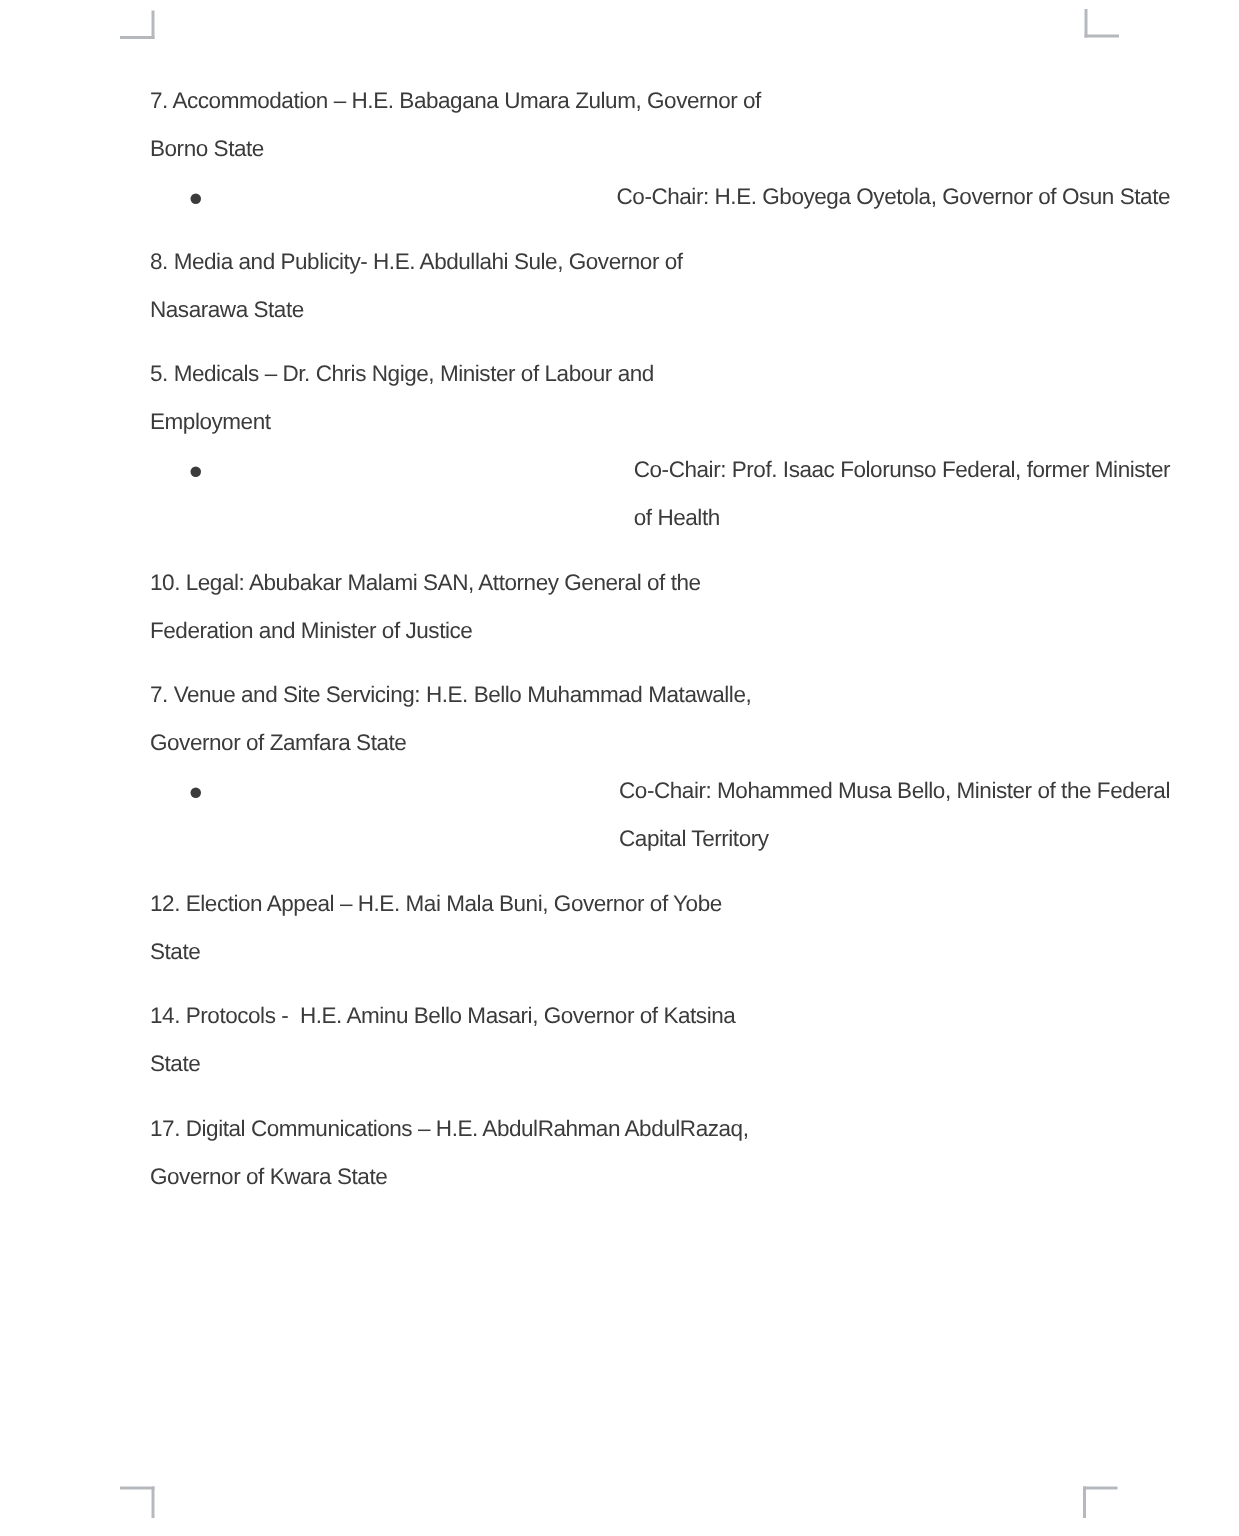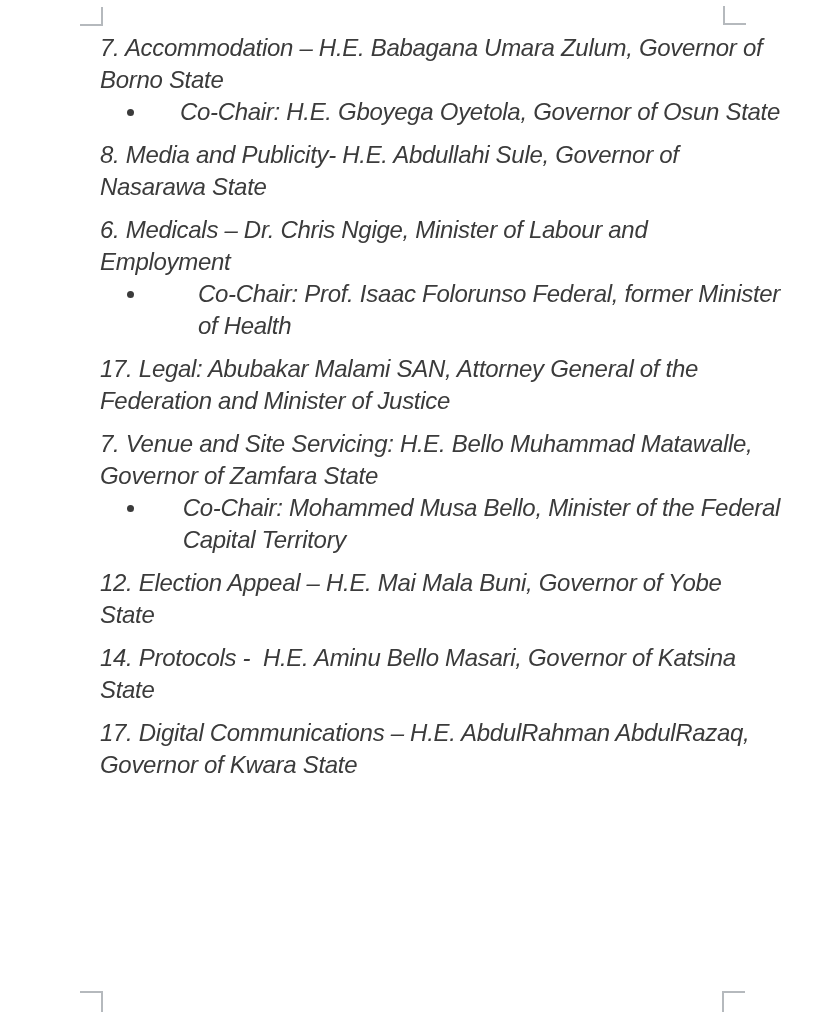--- a/index.html
+++ b/index.html
@@ -8,26 +8,25 @@
     width: 826px;
     height: 1024px;
     background: #ffffff;
     overflow: hidden;
     font-family: "Liberation Sans", "DejaVu Sans", sans-serif;
     color: #3b3b3b;
   }
   .content {
     position: absolute;
     left: 100px;
-    top: 32px;
+    top: 52px;
     width: 680px;
-    font-size: 24px;
+    font-size: 15px;
     line-height: 32px;
     letter-spacing: -0.3px;
-    font-style: italic;
   }
   .item { margin: 0 0 11px 0; }
   .item:last-child { margin-bottom: 0; }
   .item-text { margin: 0; white-space: pre-wrap; }
   .bullet-row { display: flex; align-items: flex-start; padding-left: 27px; justify-content: space-between; }
   .bullet-dot {
     flex: 0 0 auto;
     width: 7px; height: 7px;
     border-radius: 50%;
     background: #3b3b3b;
@@ -60,31 +59,31 @@
         <p class="bullet-text">Co-Chair: H.E. Gboyega Oyetola, Governor of Osun State</p>
       </div>
     </section>
 
     <section class="item">
       <p class="item-text">8. Media and Publicity- H.E. Abdullahi Sule, Governor of
 Nasarawa State</p>
     </section>
 
     <section class="item">
-      <p class="item-text">6. Medicals – Dr. Chris Ngige, Minister of Labour and
+      <p class="item-text">5. Medicals – Dr. Chris Ngige, Minister of Labour and
 Employment</p>
       <div class="bullet-row">
         <span class="bullet-dot"></span>
         <p class="bullet-text">Co-Chair: Prof. Isaac Folorunso Federal, former Minister
 of Health</p>
       </div>
     </section>
 
     <section class="item">
-      <p class="item-text">17. Legal: Abubakar Malami SAN, Attorney General of the
+      <p class="item-text">10. Legal: Abubakar Malami SAN, Attorney General of the
 Federation and Minister of Justice</p>
     </section>
 
     <section class="item">
       <p class="item-text">7. Venue and Site Servicing: H.E. Bello Muhammad Matawalle,
 Governor of Zamfara State</p>
       <div class="bullet-row">
         <span class="bullet-dot"></span>
         <p class="bullet-text">Co-Chair: Mohammed Musa Bello, Minister of the Federal
 Capital Territory</p>

